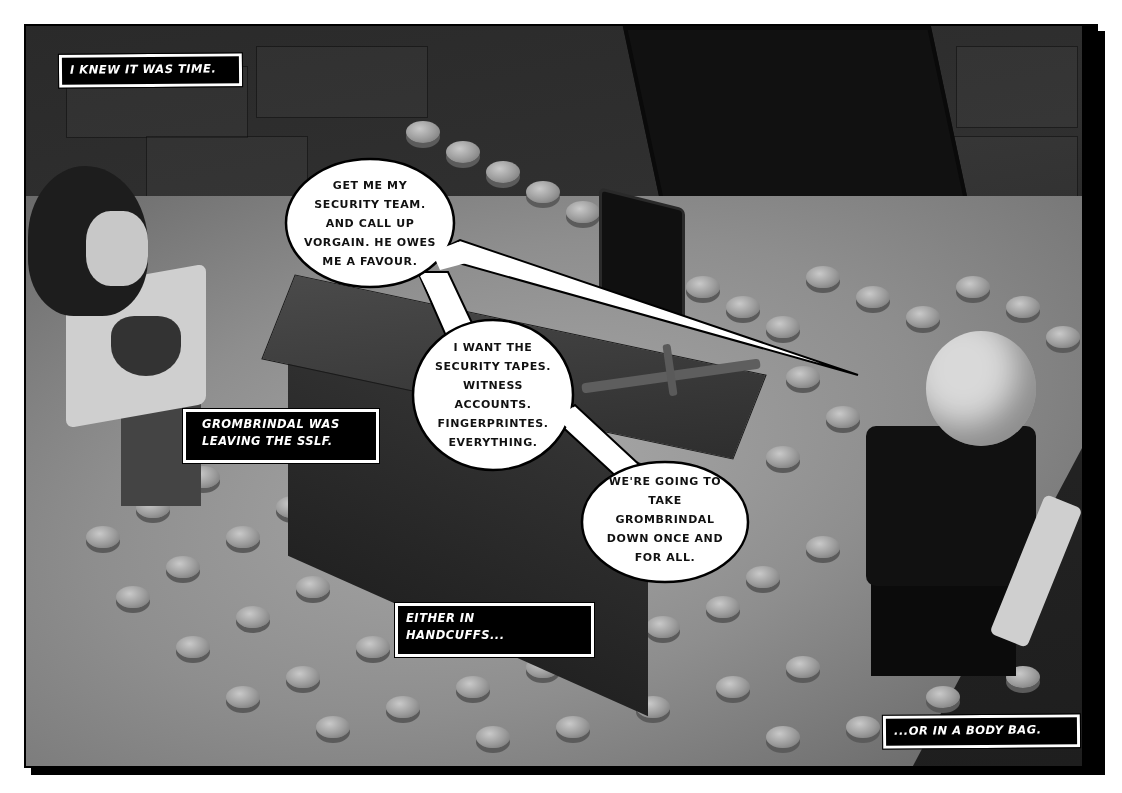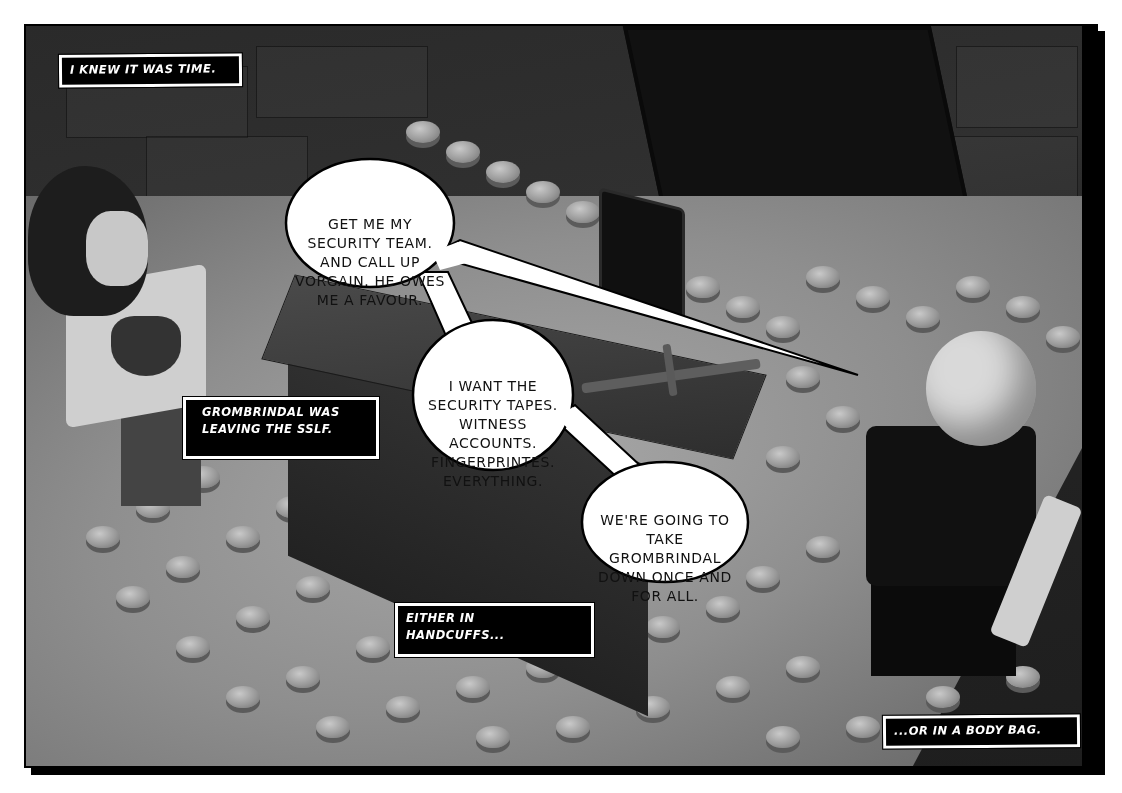--- a/index.html
+++ b/index.html
@@ -55,22 +55,22 @@
   .right-pillar { position:absolute; right:0; top:0; width:14px; height:100%; background:#000; }
 
   
   .caption { position:absolute; background:#000; color:#fff; border:3px solid #fff;
              outline:1px solid #000; font-family:"DejaVu Sans", sans-serif; font-style:italic;
              font-weight:bold; font-size:11.5px; letter-spacing:0.5px; line-height:17px;
              padding:4px 8px; box-sizing:border-box; white-space:pre-line; text-transform:uppercase; }
   
   .bubbles-svg { position:absolute; left:0; top:0; }
   .bubble-text { position:absolute; text-align:center; color:#111;
-                 font-family:"DejaVu Sans", sans-serif; font-weight:normal; font-size:14px;
-                 letter-spacing:0.6px; line-height:19px; white-space:pre-line; text-transform:uppercase;margin-top:39px; }
+                 font-family:"DejaVu Sans", sans-serif; font-weight:bold; font-size:11px;
+                 letter-spacing:0.6px; line-height:19px; white-space:pre-line; text-transform:uppercase; }
 </style>
 </head>
 <body>
 
 <div class="panel">
   <div class="wall"></div>
   <div class="wall-brick" style="left:40px;top:40px;width:180px;height:70px;"></div>
   <div class="wall-brick" style="left:230px;top:20px;width:170px;height:70px;"></div>
   <div class="wall-brick" style="left:120px;top:110px;width:160px;height:60px;"></div>
   <div class="wall-brick" style="left:930px;top:20px;width:120px;height:80px;"></div>
@@ -184,17 +184,17 @@
 accounts.
 Fingerprintes.
 Everything.</div>
 <div class="bubble-text" style="left:584px;top:472px;width:162px;">We're going to
 take
 Grombrindal
 down once and
 for all.</div>
 
 <div class="caption" style="left:59px;top:54px;width:183px;height:33px;transform:rotate(-0.5deg);">I knew it was time.</div>
-<div class="caption" style="left:183px;top:397px;width:196px;height:62px;padding-left:16px;">Grombrindal was
+<div class="caption" style="left:183px;top:409px;width:196px;height:54px;padding-left:16px;">Grombrindal was
 leaving the SSLF.</div>
 <div class="caption" style="left:395px;top:603px;width:199px;height:54px;">Either in
 handcuffs...</div>
 <div class="caption" style="left:883px;top:715px;width:197px;height:33px;transform:rotate(-0.5deg);">...or in a body bag.</div>
 
 </body></html>

